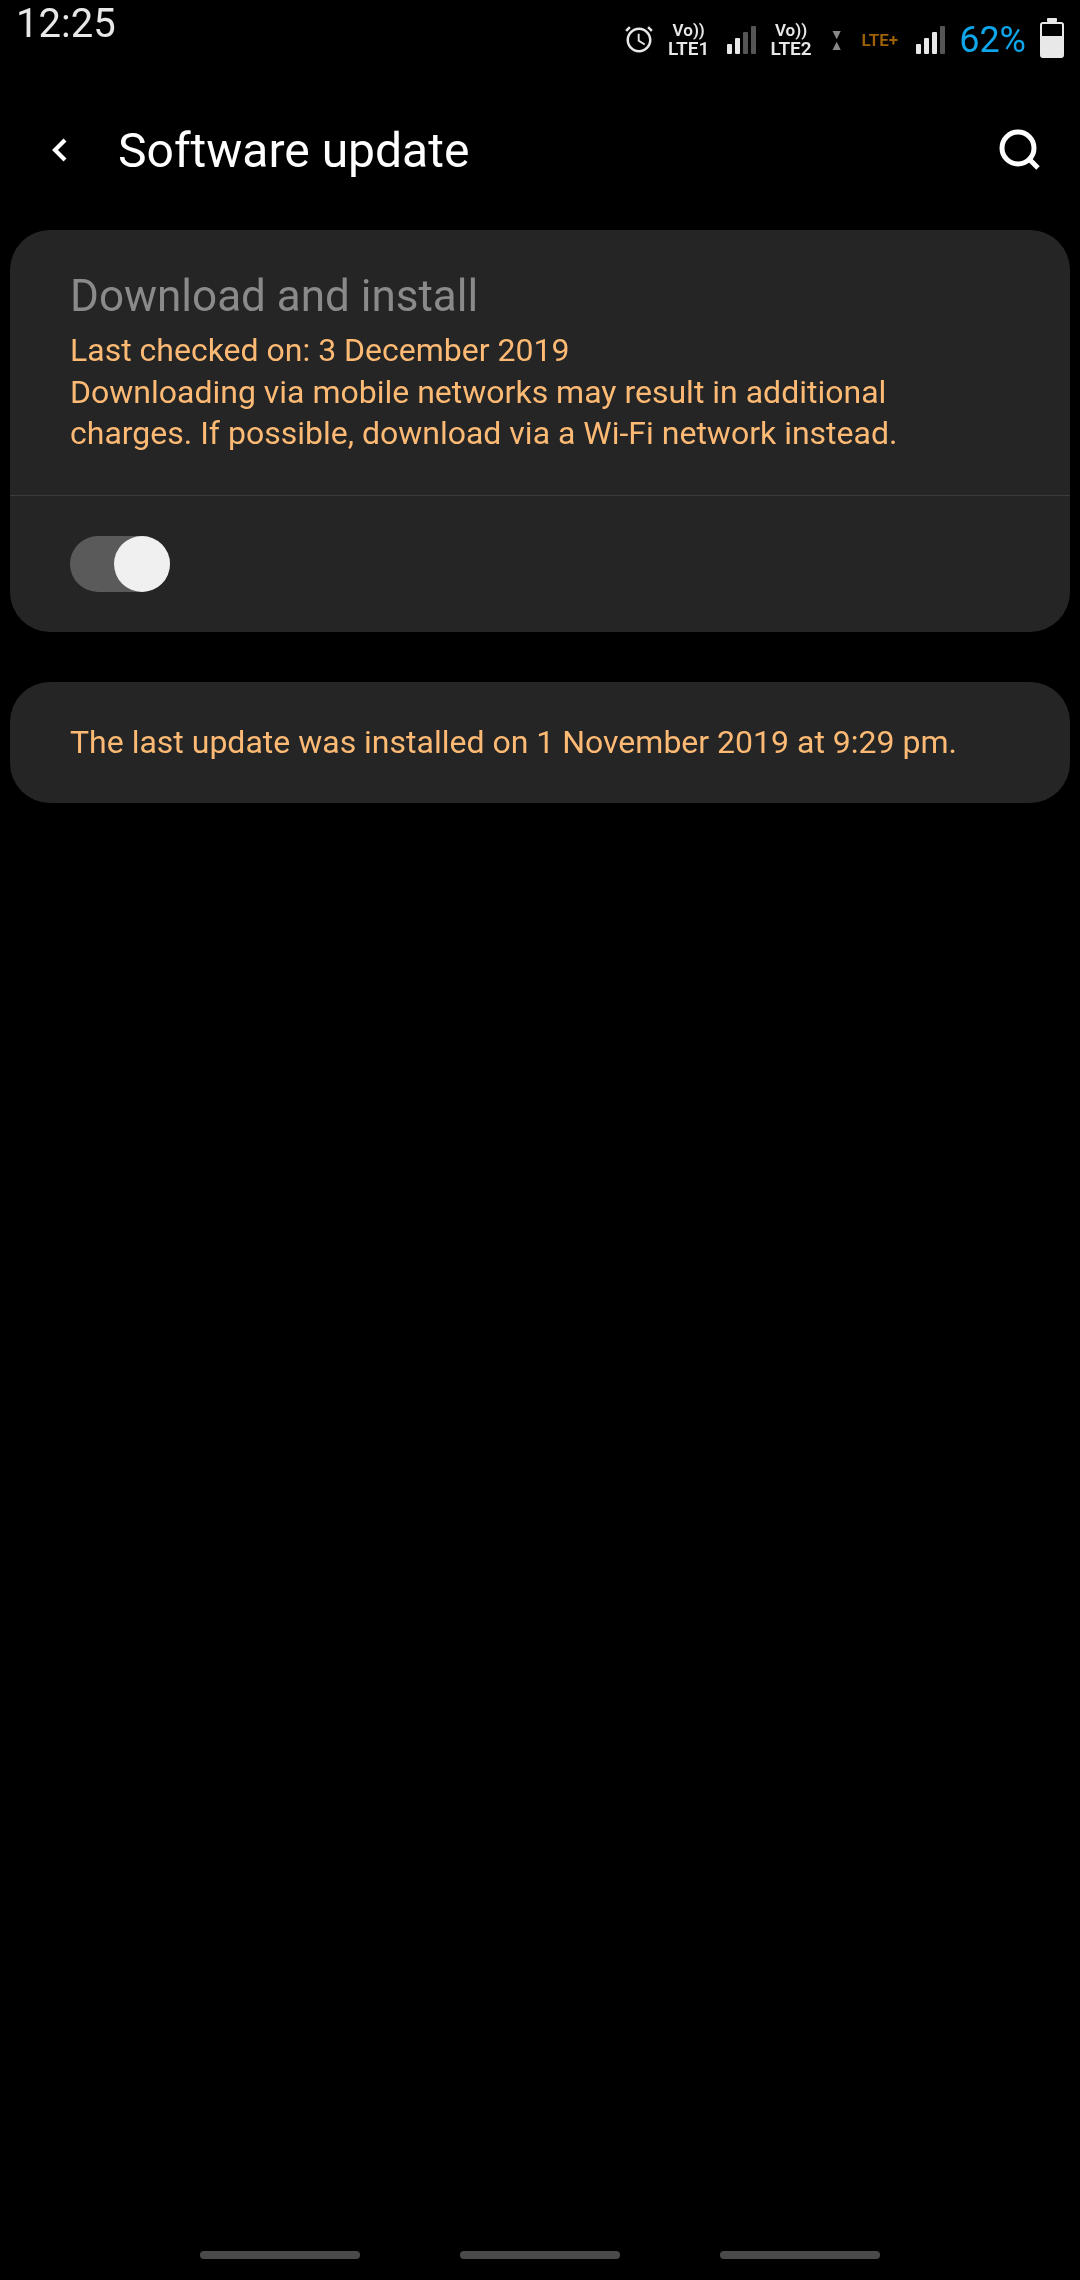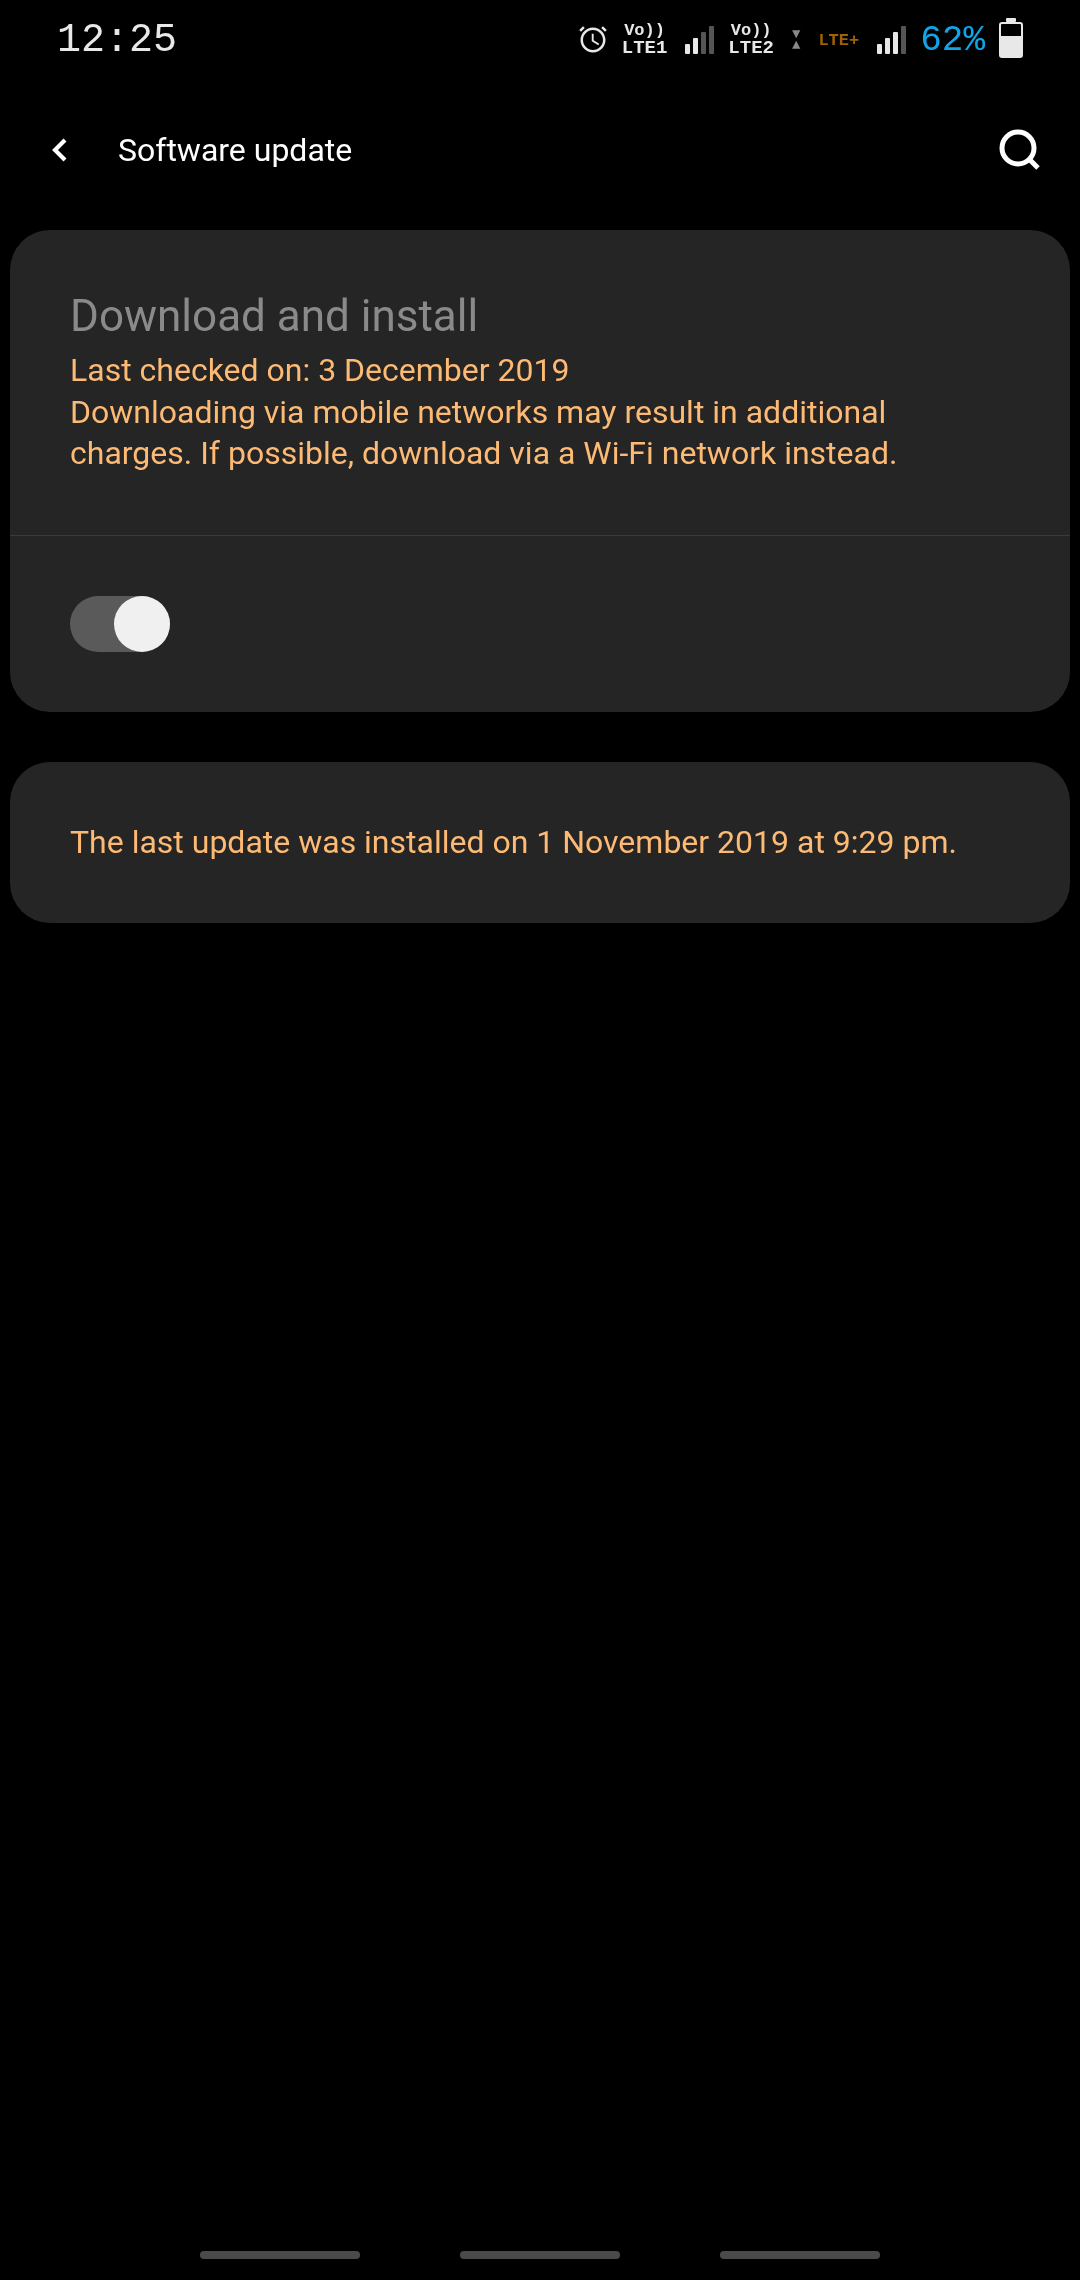--- a/index.html
+++ b/index.html
@@ -12,24 +12,22 @@
       height: 2280px;
       background: #000000;
       font-family: -apple-system, BlinkMacSystemFont, 'Segoe UI', Roboto, sans-serif;
       color: #ffffff;
       overflow: hidden;
       position: relative;
     }
     .status-bar {
       height: 80px;
       display: flex;
-      align-items: center;
       justify-content: space-between;
-      padding: 0 57px;
-      font-family: Liberation Mono, monospace;
+      padding: 0 16px;
     }
     .status-time {
       font-size: 40px;
       font-weight: 400;
       color: #e8e8e8;
     }
     .status-right {
       display: flex;
       align-items: center;
       gap: 14px;
@@ -121,39 +119,39 @@
     }
     .back-btn {
       width: 60px;
       height: 60px;
       display: flex;
       align-items: center;
       justify-content: center;
     }
     .page-title {
       flex: 1;
-      font-size: 32px;
+      font-size: 48px;
       font-weight: 400;
       color: #ffffff;
     }
     .search-btn {
       width: 60px;
       height: 60px;
       display: flex;
       align-items: center;
       justify-content: center;
     }
     .card {
       background: #252525;
       border-radius: 40px;
       margin: 0 10px 50px 10px;
       overflow: hidden;
     }
     .card-item {
-      padding: 60px 60px;
+      padding: 40px 60px;
     }
     .card-item.divider {
       border-bottom: 1px solid #3a3a3a;
     }
     .item-row {
       display: flex;
       align-items: center;
       gap: 30px;
     }
     .item-text {

